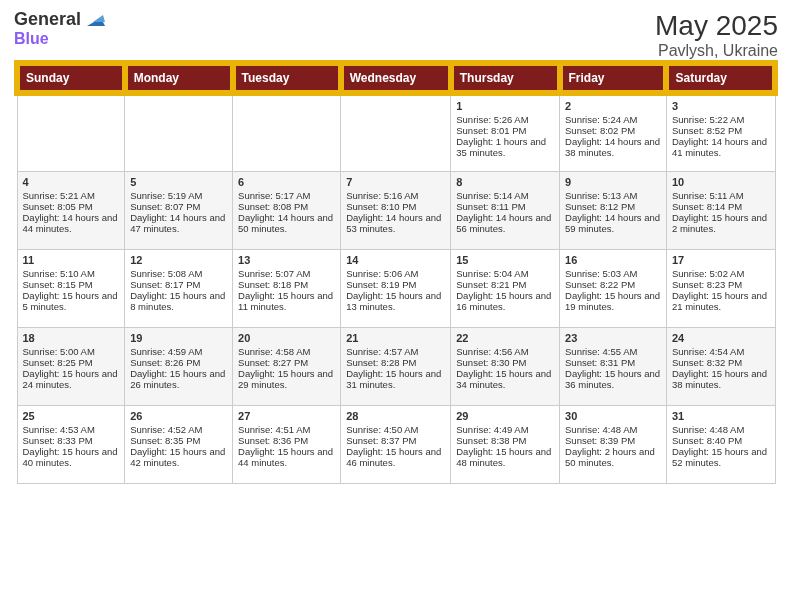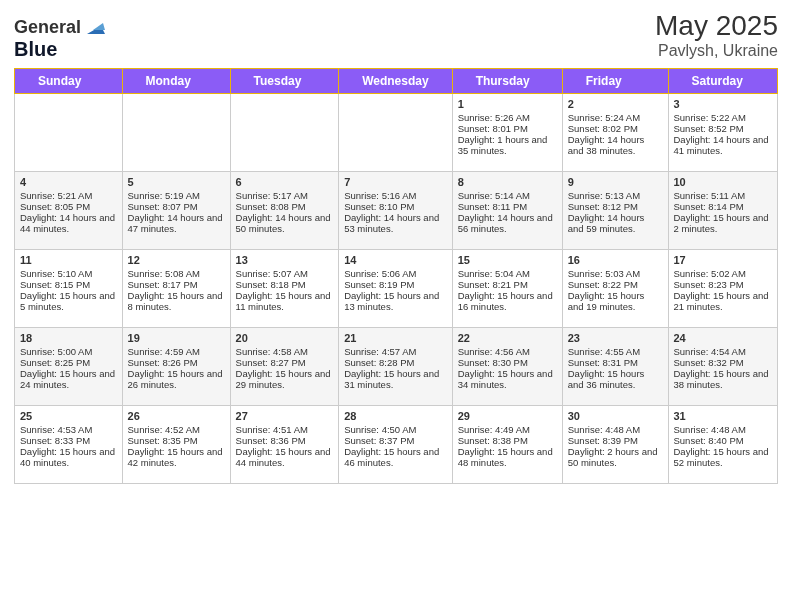--- a/index.html
+++ b/index.html
@@ -11,66 +11,66 @@
       overflow: hidden;
     }
     .page {
       width: 792px;
       height: 612px;
       padding: 10px 14px;
     }
     .header {
       display: flex;
       justify-content: space-between;
-      align-items: flex-end;
-      margin-bottom: 8px;
+      align-items: flex-start;
+      margin-bottom: 0;
     }
     .logo {
       display: flex;
       align-items: center;
     }
     .logo-text {
       display: flex;
       flex-direction: column;
       line-height: 1.1;
     }
     .logo-general {
       font-size: 18px;
       font-weight: bold;
       color: #333;
     }
     .logo-blue {
-      font-size: 20px;
+      font-size: 16px;
       font-weight: bold;
-      color: #0f172a;
+      color: #8b5cf6;
     }
     .title-block {
       text-align: right;
     }
     .title-month {
       font-size: 28px;
       font-weight: normal;
       color: #333;
     }
     .title-location {
       font-size: 16px;
       color: #555;
     }
     .calendar {
       width: 100%;
       border-collapse: collapse;
     }
     .calendar th {
-      background-color: #8b5cf6;
+      background-color: #7f1d1d;
       color: white;
       text-align: left;
-      padding: 5px 23px;
+      padding: 5px 6px;
       font-size: 12px;
       font-weight: bold;
-      border: 1px solid #eab308;
+      border: 6px solid #eab308;
     }
     .calendar td {
       border: 1px solid #ccc;
       vertical-align: top;
       padding: 4px 5px;
       width: 113px;
       height: 78px;
       font-size: 9.5px;
       color: #333;
       background: #fff;

